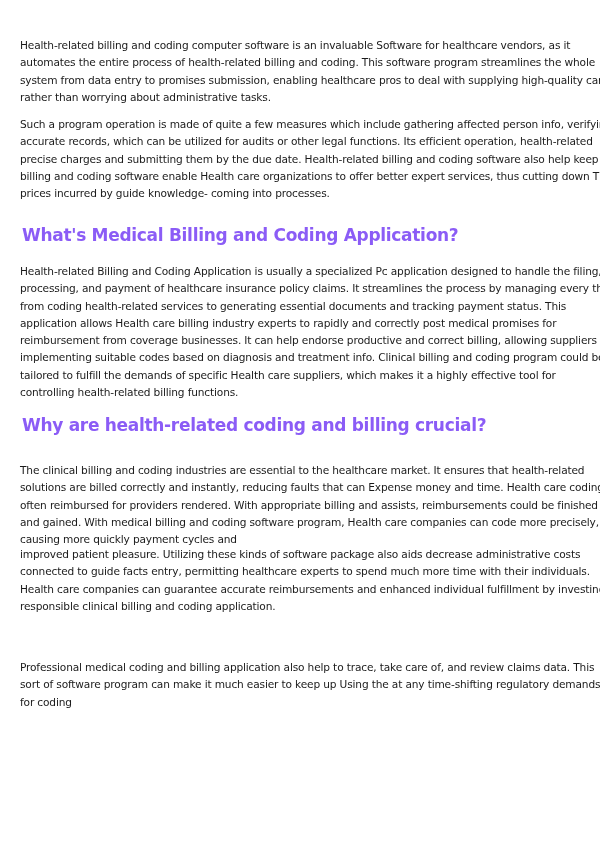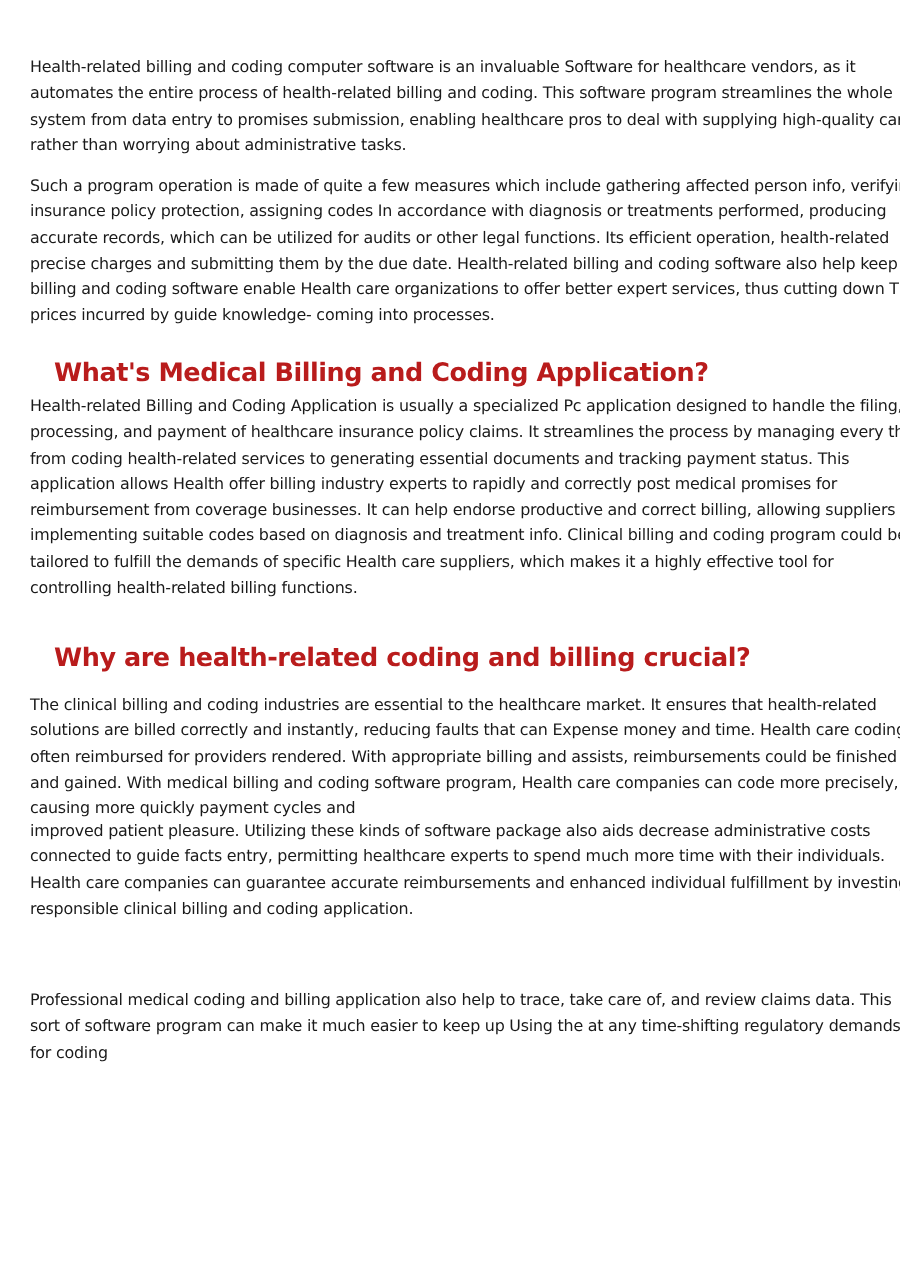--- a/index.html
+++ b/index.html
@@ -28,57 +28,56 @@
       font-size: 10.6px;
       line-height: 17.3px;
       letter-spacing: -0.15px;
       margin: 0;
       white-space: nowrap;
     }
     .para .ln { display: block; }
     .heading {
       position: absolute;
       left: 0;
-      margin: 16px;
+      margin: 2px;
       font-family: "DejaVu Sans", "Liberation Sans", sans-serif;
       font-weight: bold;
       font-size: 17px;
       letter-spacing: -0.3px;
-      color: #b91c1c;
+      color: #8b5cf6;
       white-space: nowrap;
     }
   </style>
 </head>
 <body>
 
 <div class="page">
 
   <p class="para" style="top:37px">
     <span class="ln">Health-related billing and coding computer software is an invaluable Software for healthcare vendors, as it</span>
     <span class="ln">automates the entire process of health-related billing and coding. This software program streamlines the whole</span>
     <span class="ln">system from data entry to promises submission, enabling healthcare pros to deal with supplying high-quality care</span>
     <span class="ln">rather than worrying about administrative tasks.</span>
   </p>
 
   <p class="para" style="top:116px">
     <span class="ln">Such a program operation is made of quite a few measures which include gathering affected person info, verifying</span>
-    <span class="ln">insurance policy protection, assigning codes In accordance with diagnosis or treatments performed, producing</span>
     <span class="ln">accurate records, which can be utilized for audits or other legal functions. Its efficient operation, health-related</span>
     <span class="ln">precise charges and submitting them by the due date. Health-related billing and coding software also help keep</span>
     <span class="ln">billing and coding software enable Health care organizations to offer better expert services, thus cutting down The</span>
     <span class="ln">prices incurred by guide knowledge- coming into processes.</span>
   </p>
 
   <h2 class="heading" style="top:223px">What's Medical Billing and Coding Application?</h2>
 
   <p class="para" style="top:263px">
     <span class="ln">Health-related Billing and Coding Application is usually a specialized Pc application designed to handle the filing,</span>
     <span class="ln">processing, and payment of healthcare insurance policy claims. It streamlines the process by managing every thing</span>
     <span class="ln">from coding health-related services to generating essential documents and tracking payment status. This</span>
-    <span class="ln">application allows Health offer billing industry experts to rapidly and correctly post medical promises for</span>
+    <span class="ln">application allows Health care billing industry experts to rapidly and correctly post medical promises for</span>
     <span class="ln">reimbursement from coverage businesses. It can help endorse productive and correct billing, allowing suppliers to</span>
     <span class="ln">implementing suitable codes based on diagnosis and treatment info. Clinical billing and coding program could be</span>
     <span class="ln">tailored to fulfill the demands of specific Health care suppliers, which makes it a highly effective tool for</span>
     <span class="ln">controlling health-related billing functions.</span>
   </p>
 
   <h2 class="heading" style="top:413px">Why are health-related coding and billing crucial?</h2>
 
   <p class="para" style="top:462px">
     <span class="ln">The clinical billing and coding industries are essential to the healthcare market. It ensures that health-related</span>

